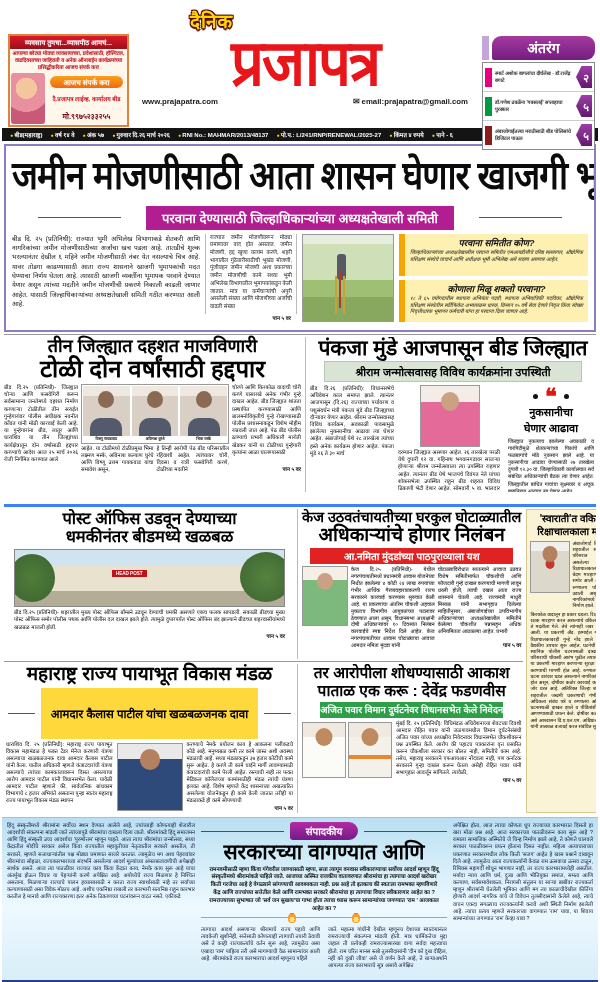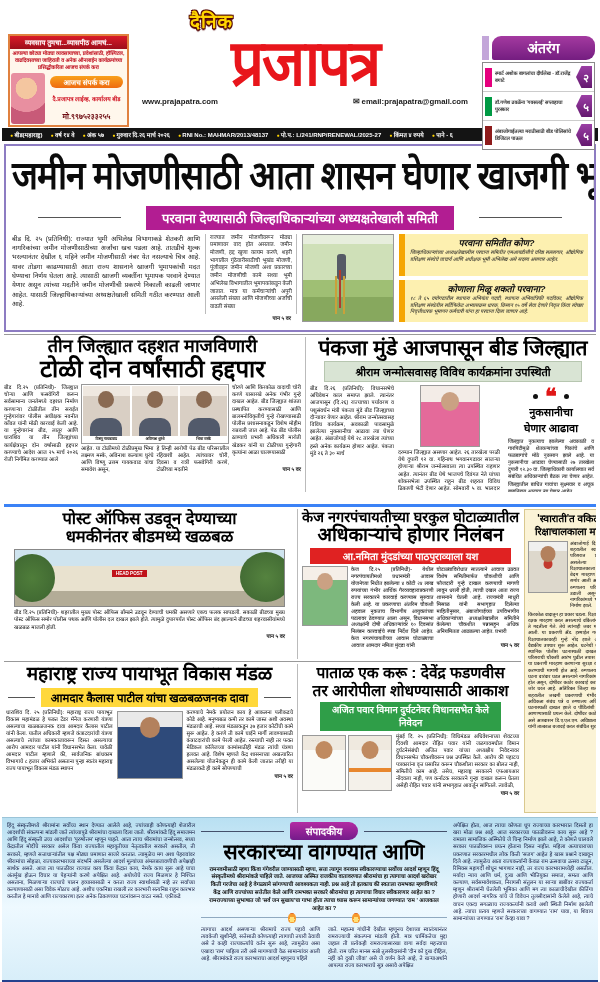--- a/index.html
+++ b/index.html
@@ -100,21 +100,21 @@
   .kej-h2{font-size:19px;font-weight:800;text-align:center;line-height:1.05;white-space:nowrap;}
   .kej-sub{background:#e02222;color:#fff;font-weight:bold;font-size:10px;text-align:center;margin:3px 8px 2px;padding:1px 0;}
   .kej-body{display:flex;gap:3px;margin-top:2px;}
   .namita-photo{width:44px;height:58px;flex:none;border:1px solid #999;background:linear-gradient(#f5efe8 0 22%,#7db87d 22% 100%);position:relative;}
   .namita-photo::before{content:"";position:absolute;top:6px;left:50%;transform:translateX(-50%);width:16px;height:17px;border-radius:50%;background:#caa183;}
   .kej-col{flex:1;font-size:5.2px;text-align:justify;line-height:1.33;}
   .row4{display:flex;height:152px;border-top:1px solid #999;margin-top:2px;padding-top:2px;box-sizing:border-box;overflow:hidden;}
   .msidc{width:294px;border-right:1px solid #bbb;padding:0 4px 0 2px;box-sizing:border-box;}
   .msidc-h{font-size:19px;font-weight:800;text-align:center;line-height:1.1;white-space:nowrap;}
   .msidc-subrow{display:flex;align-items:center;gap:6px;margin:3px 2px 2px;}
-  .msidc-band{background:#ffd83b;font-weight:800;font-size:11.5px;padding:2px 10px;white-space:nowrap;}
+  .msidc-band{background:#ffd83b;font-weight:800;font-size:11.5px;padding:18px 10px;white-space:nowrap;}
   .msidc-body{display:flex;gap:4px;margin-top:1px;}
   .msidc-col{flex:1;font-size:5.3px;text-align:justify;line-height:1.33;}
   .kailas-photo{width:64px;height:66px;flex:none;align-self:center;border:1px solid #999;background:linear-gradient(#e9e9e9 0 22%,#2e4a7a 22% 100%);position:relative;}
   .kailas-photo::before{content:"";position:absolute;top:5px;left:50%;transform:translateX(-50%);width:20px;height:21px;border-radius:50%;background:#b3815d;}
   .fad{flex:1;padding:0 2px 0 4px;overflow:hidden;}
   .fad-h{font-size:15.5px;font-weight:800;text-align:center;line-height:1.15;white-space:nowrap;}
   .fad-sub{background:#2f9e48;color:#fff;font-weight:bold;font-size:9.5px;text-align:center;margin:2px 18px;padding:1.5px 0;}
   .fad-body{display:flex;gap:4px;margin-top:2px;}
   .fad-photos{width:90px;display:flex;gap:2px;align-self:flex-end;margin-bottom:6px;}
   .ajit-photo,.fadnavis-photo{width:43px;height:54px;border:1px solid #999;position:relative;}
@@ -300,21 +300,21 @@
           <div class="post-h">पोस्ट ऑफिस उडवून देण्याच्या</div>
           <div class="post-h">धमकीनंतर बीडमध्ये खळबळ</div>
           <div class="post-photo">
             <span class="post-sign">HEAD POST</span>
           </div>
           <div class="post-cap">बीड दि.२५ (प्रतिनिधी)- शहरातील मुख्य पोस्ट ऑफिस बॉम्बने उडवून देण्याची धमकी असणारे एकच फलक सापडली. सकाळी बीडच्या मुख्य पोस्ट ऑफिस समोर पोलीस पथक आणि पोलीस दल दाखल झाले होते. त्यामुळे दुपारपर्यंत पोस्ट ऑफिस बंद झाल्याने बीडच्या शहरवासीयांमध्ये खळबळ माजली होती.</div>
           <span class="cont" style="margin-right:8px;">पान ५ वर</span>
         </article>
 
         <article class="kej">
-          <div class="kej-h1">केज नगरपंचायतीच्या घरकुल घोटाळ्यातील</div>
+          <div class="kej-h1">केज उठवतंचायतीच्या घरकुल घोटाळ्यातील</div>
           <div class="kej-h2">अधिकाऱ्यांचे होणार निलंबन</div>
           <div class="kej-sub">आ.नमिता मुंदडांच्या पाठपुराव्याला यश</div>
           <div class="kej-body">
             <div class="namita-photo"></div>
             <div class="kej-col">केज दि.२५ (प्रतिनिधी)- येथील नगरपंचायतीमध्ये प्रधानमंत्री आवास योजनेच्या निधीत झालेल्या ४ कोटी २४ लाख रुपयांच्या गंभीर आर्थिक गैरव्यवहाराप्रकरणी राज्य सरकारने कारवाई करण्यास सुरुवात केली आहे. या प्रकरणाचा अंतरिम चौकशी अहवाल नुकताच विभागीय आयुक्तांच्या पटलावर ठेवण्यात आला असून, विधानसभा अध्यक्षांनी दोषी अधिकाऱ्यांवर १० दिवसांत निलंबन कारवाईचे स्पष्ट निर्देश दिले आहेत. केज नगरपंचायतीच्या आवास घोटाळ्याचा आवाज आमदार नमिता मुंदडा यांनी</div>
             <div style="flex:1;display:flex;flex-direction:column;">
               <div class="kej-col" style="flex:1;">घोटाळ्याविरोधात सातत्याने आवाज उठवत विशेष समितीमार्फत चौकशीची आणि फौजदारी गुन्हे दाखल करण्याची मागणी लावून धरली होती, त्याची दखल आता राज्य शासनाने घेतली आहे. राज्यमंत्री माधुरी मिसाळ यांनी सभागृहात दिलेल्या माहितीनुसार, अंबाजोगाईच्या उपविभागीय अधिकाऱ्यांच्या अध्यक्षतेखालील समितीने केलेल्या चौकशीत पन्नासहून अधिक अनियमितता आढळल्या आहेत. प्रभारी</div>
               <span class="cont">पान ५ वर</span>
             </div>
           </div>
@@ -333,22 +333,22 @@
             <div class="msidc-col">धाराशिव दि. २५ (प्रतिनिधी): महाराष्ट्र राज्य पायाभूत विकास महामंडळ हे फक्त टेंडर मॅनेज करणारी यंत्रणा असल्याचा खळबळजनक दावा आमदार कैलास पाटील यांनी केला. यातील अधिकारी म्हणजे कंत्राटदारांची यंत्रणा असल्याचे त्यांच्या कामकाजावरून दिसत असल्याचा आरोप आमदार पाटील यांनी विधानसभेत केला. यावेळी आमदार पाटील म्हणाले की, सार्वजनिक बांधकाम विभागाचे ८ हजार अभियंते असताना पुन्हा स्वतंत्र महाराष्ट्र राज्य पायाभूत विकास मंडळ स्थापन</div>
             <div class="kailas-photo"></div>
             <div style="flex:1;display:flex;flex-direction:column;">
               <div class="msidc-col" style="flex:1;">करण्याचे नेमके प्रयोजन काय हे आकलना पलीकडचे कोडे आहे. मनुष्यबळ कमी तर कामे जास्त अशी अवस्था मंडळाची आहे. सध्या मंडळाकडून ३७ हजार कोटींची कामे सुरू आहेत. हे करणे ती कामे घाईने मार्गी लावण्यासाठी कंत्राटदारांची कामे पेरली आहेत. रस्त्याची नाही तर फक्त मेडिकल कॉलेजच्या कामांसाठीही मंडळ त्यांची यंत्रणा हलवत आहे. विशेष म्हणजे केंद्र शासनाच्या अखत्यारित असलेल्या योजनेकडून ही कामे केली जातात तरीही या मंडळाकडे ही कामे सोपण्याची</div>
               <span class="cont">पान ५ वर</span>
             </div>
           </div>
         </article>
 
         <article class="fad">
+          <div class="fad-h">तर आरोपीला शोधण्यासाठी आकाश</div>
           <div class="fad-h">पाताळ एक करू : देवेंद्र फडणवीस</div>
-          <div class="fad-h">तर आरोपीला शोधण्यासाठी आकाश</div>
           <div class="fad-sub">अजित पवार विमान दुर्घटनेवर विधानसभेत केले निवेदन</div>
           <div class="fad-body">
             <div class="fad-photos">
               <div class="ajit-photo"></div>
               <div class="fadnavis-photo"></div>
             </div>
             <div style="flex:1;display:flex;flex-direction:column;">
               <div class="fad-text" style="flex:1;">मुंबई दि. २५ (प्रतिनिधी): विधिमंडळ अधिवेशनाच्या शेवटच्या दिवशी आमदार रोहित पवार यांनी जळगावमधील विमान दुर्घटनेसंबंधी अजित पवार यांच्या अध्यक्षीय निवेदनावर विधानसभेत चौकशीवरून प्रश्न उपस्थित केले. आरोप की पहाटच पत्रकारांना वृत्त प्रसारित करून चौकशीला सरकार का बोलत नाही, समितीचे काम आहे. तसेच, महाराष्ट्र सरकारने एफआयआर नोंदवला नाही, पण कर्नाटक सरकारने गुन्हा दाखल करून घेतला असेही रोहित पवार यांनी सभागृहात आवर्जून सांगितले. त्यावेळी,</div>
               <span class="cont">पान ५ वर</span>
             </div>

